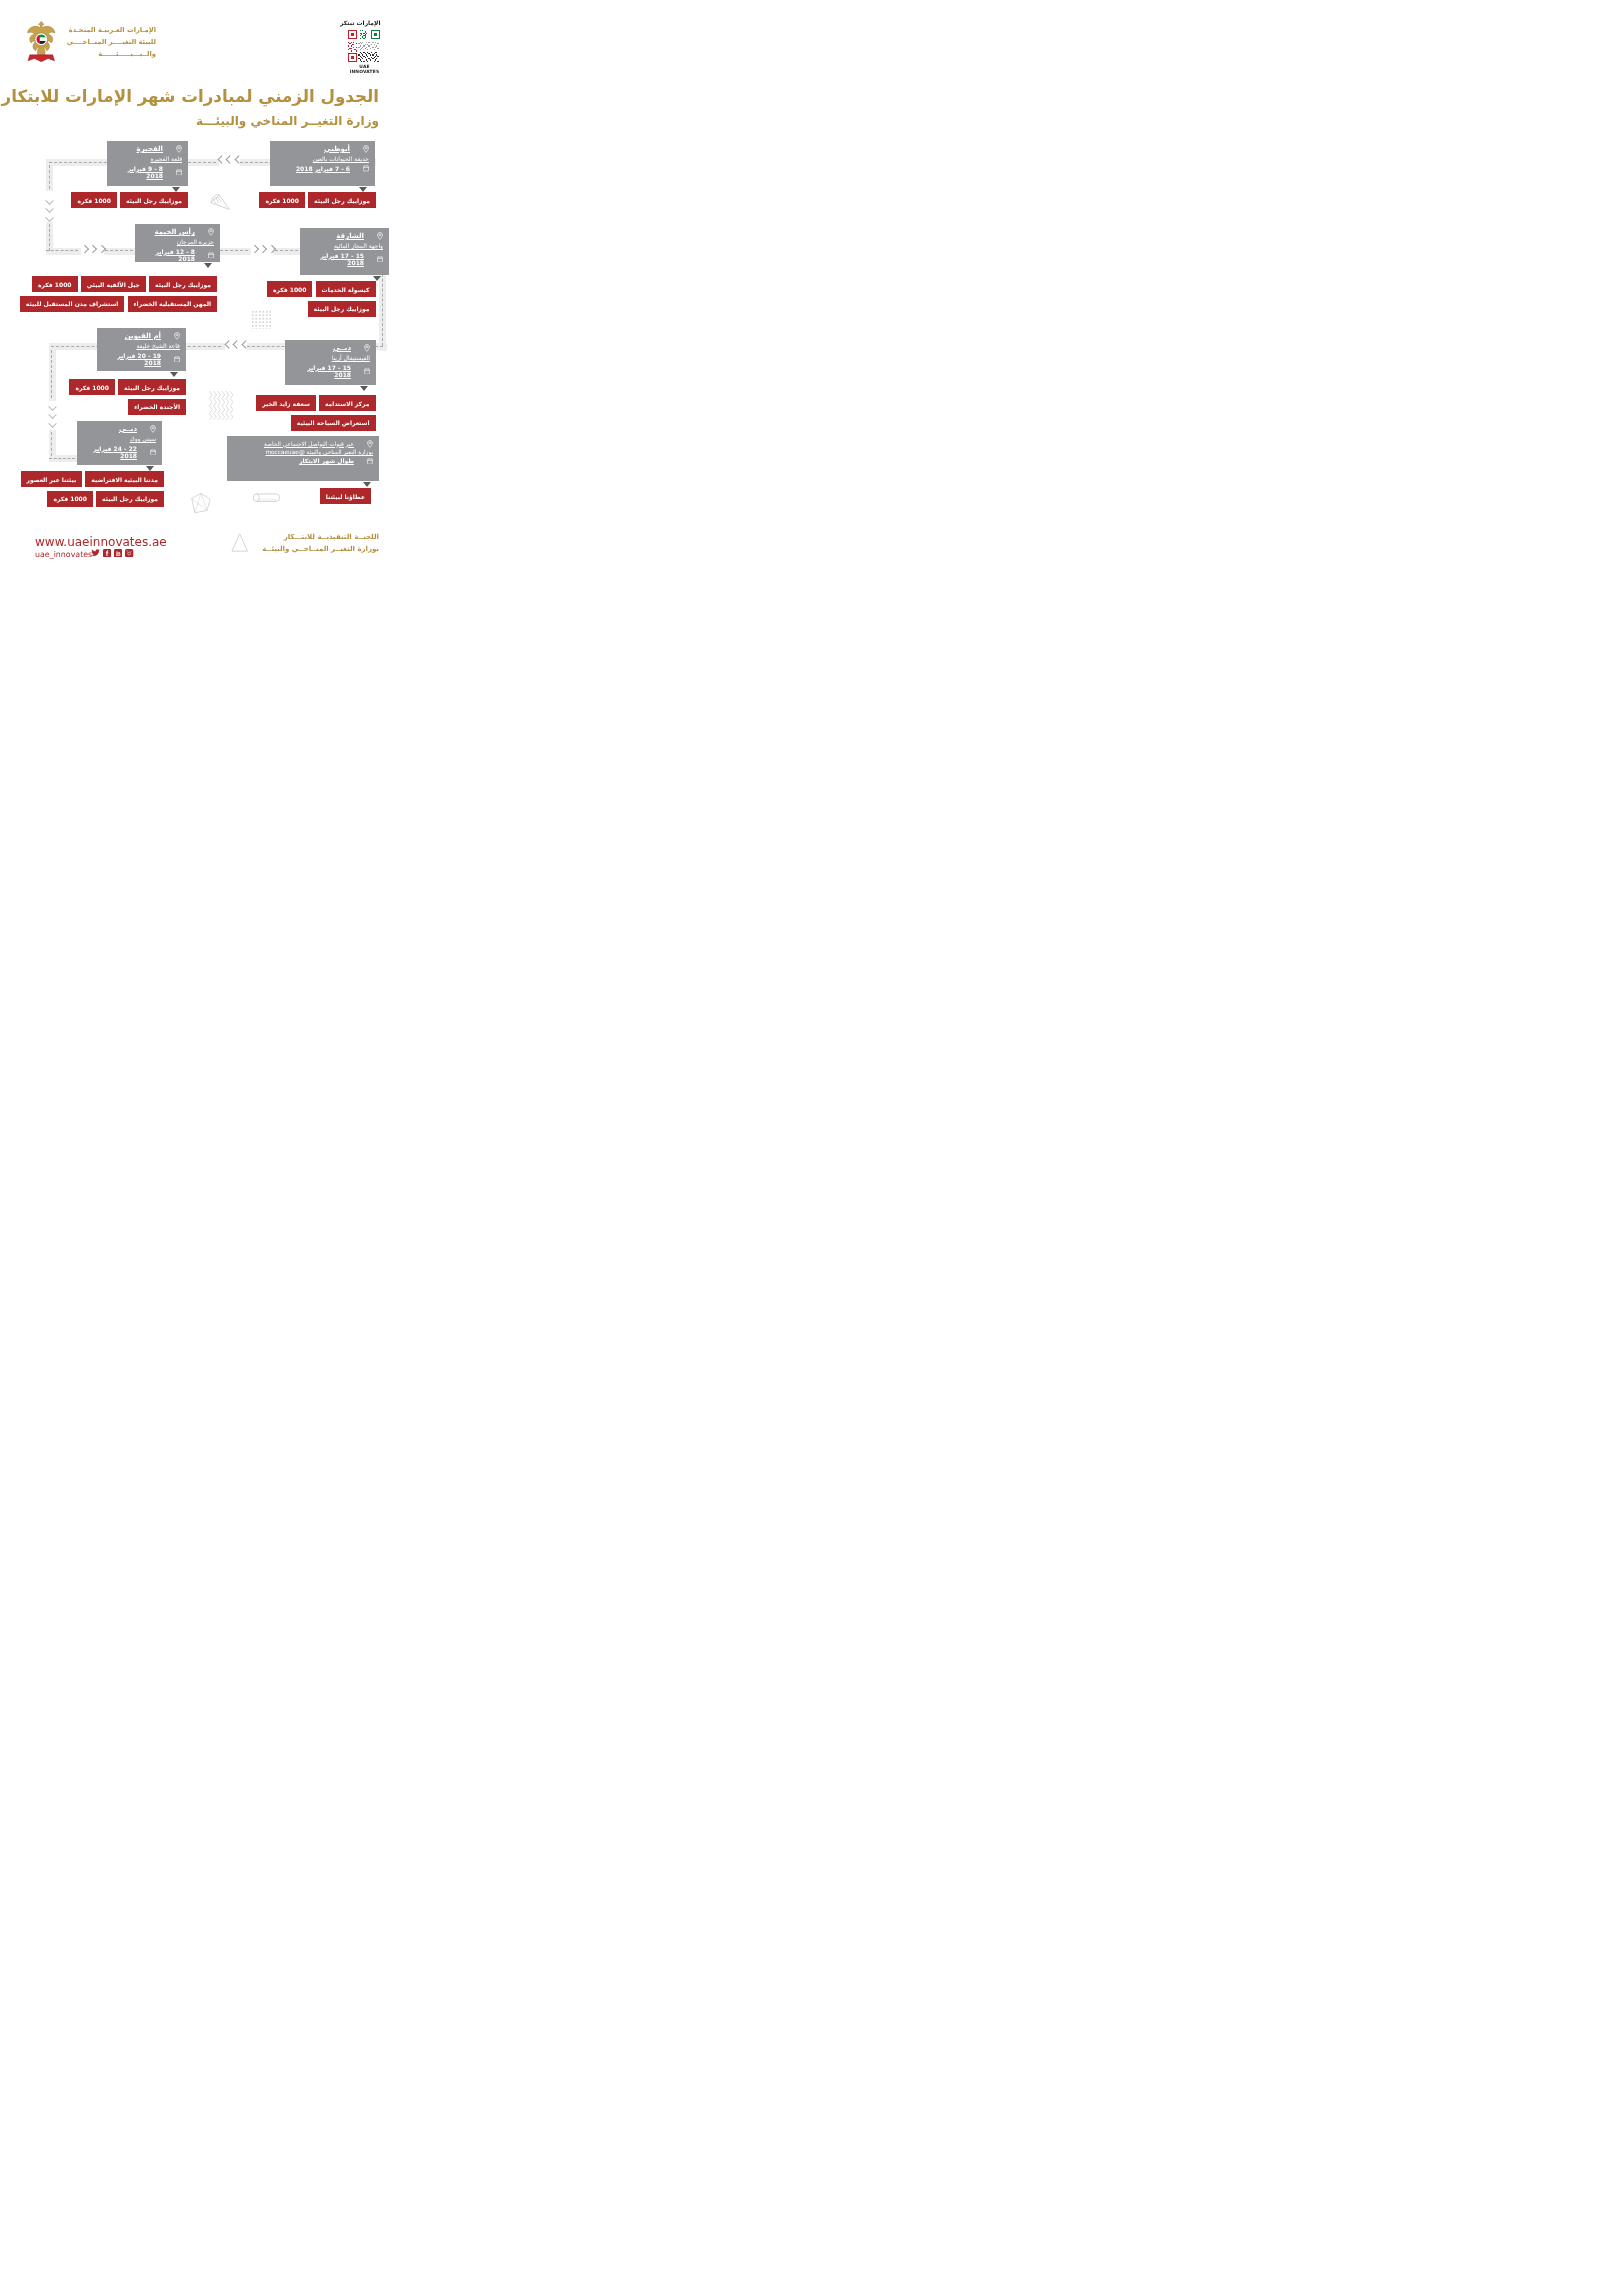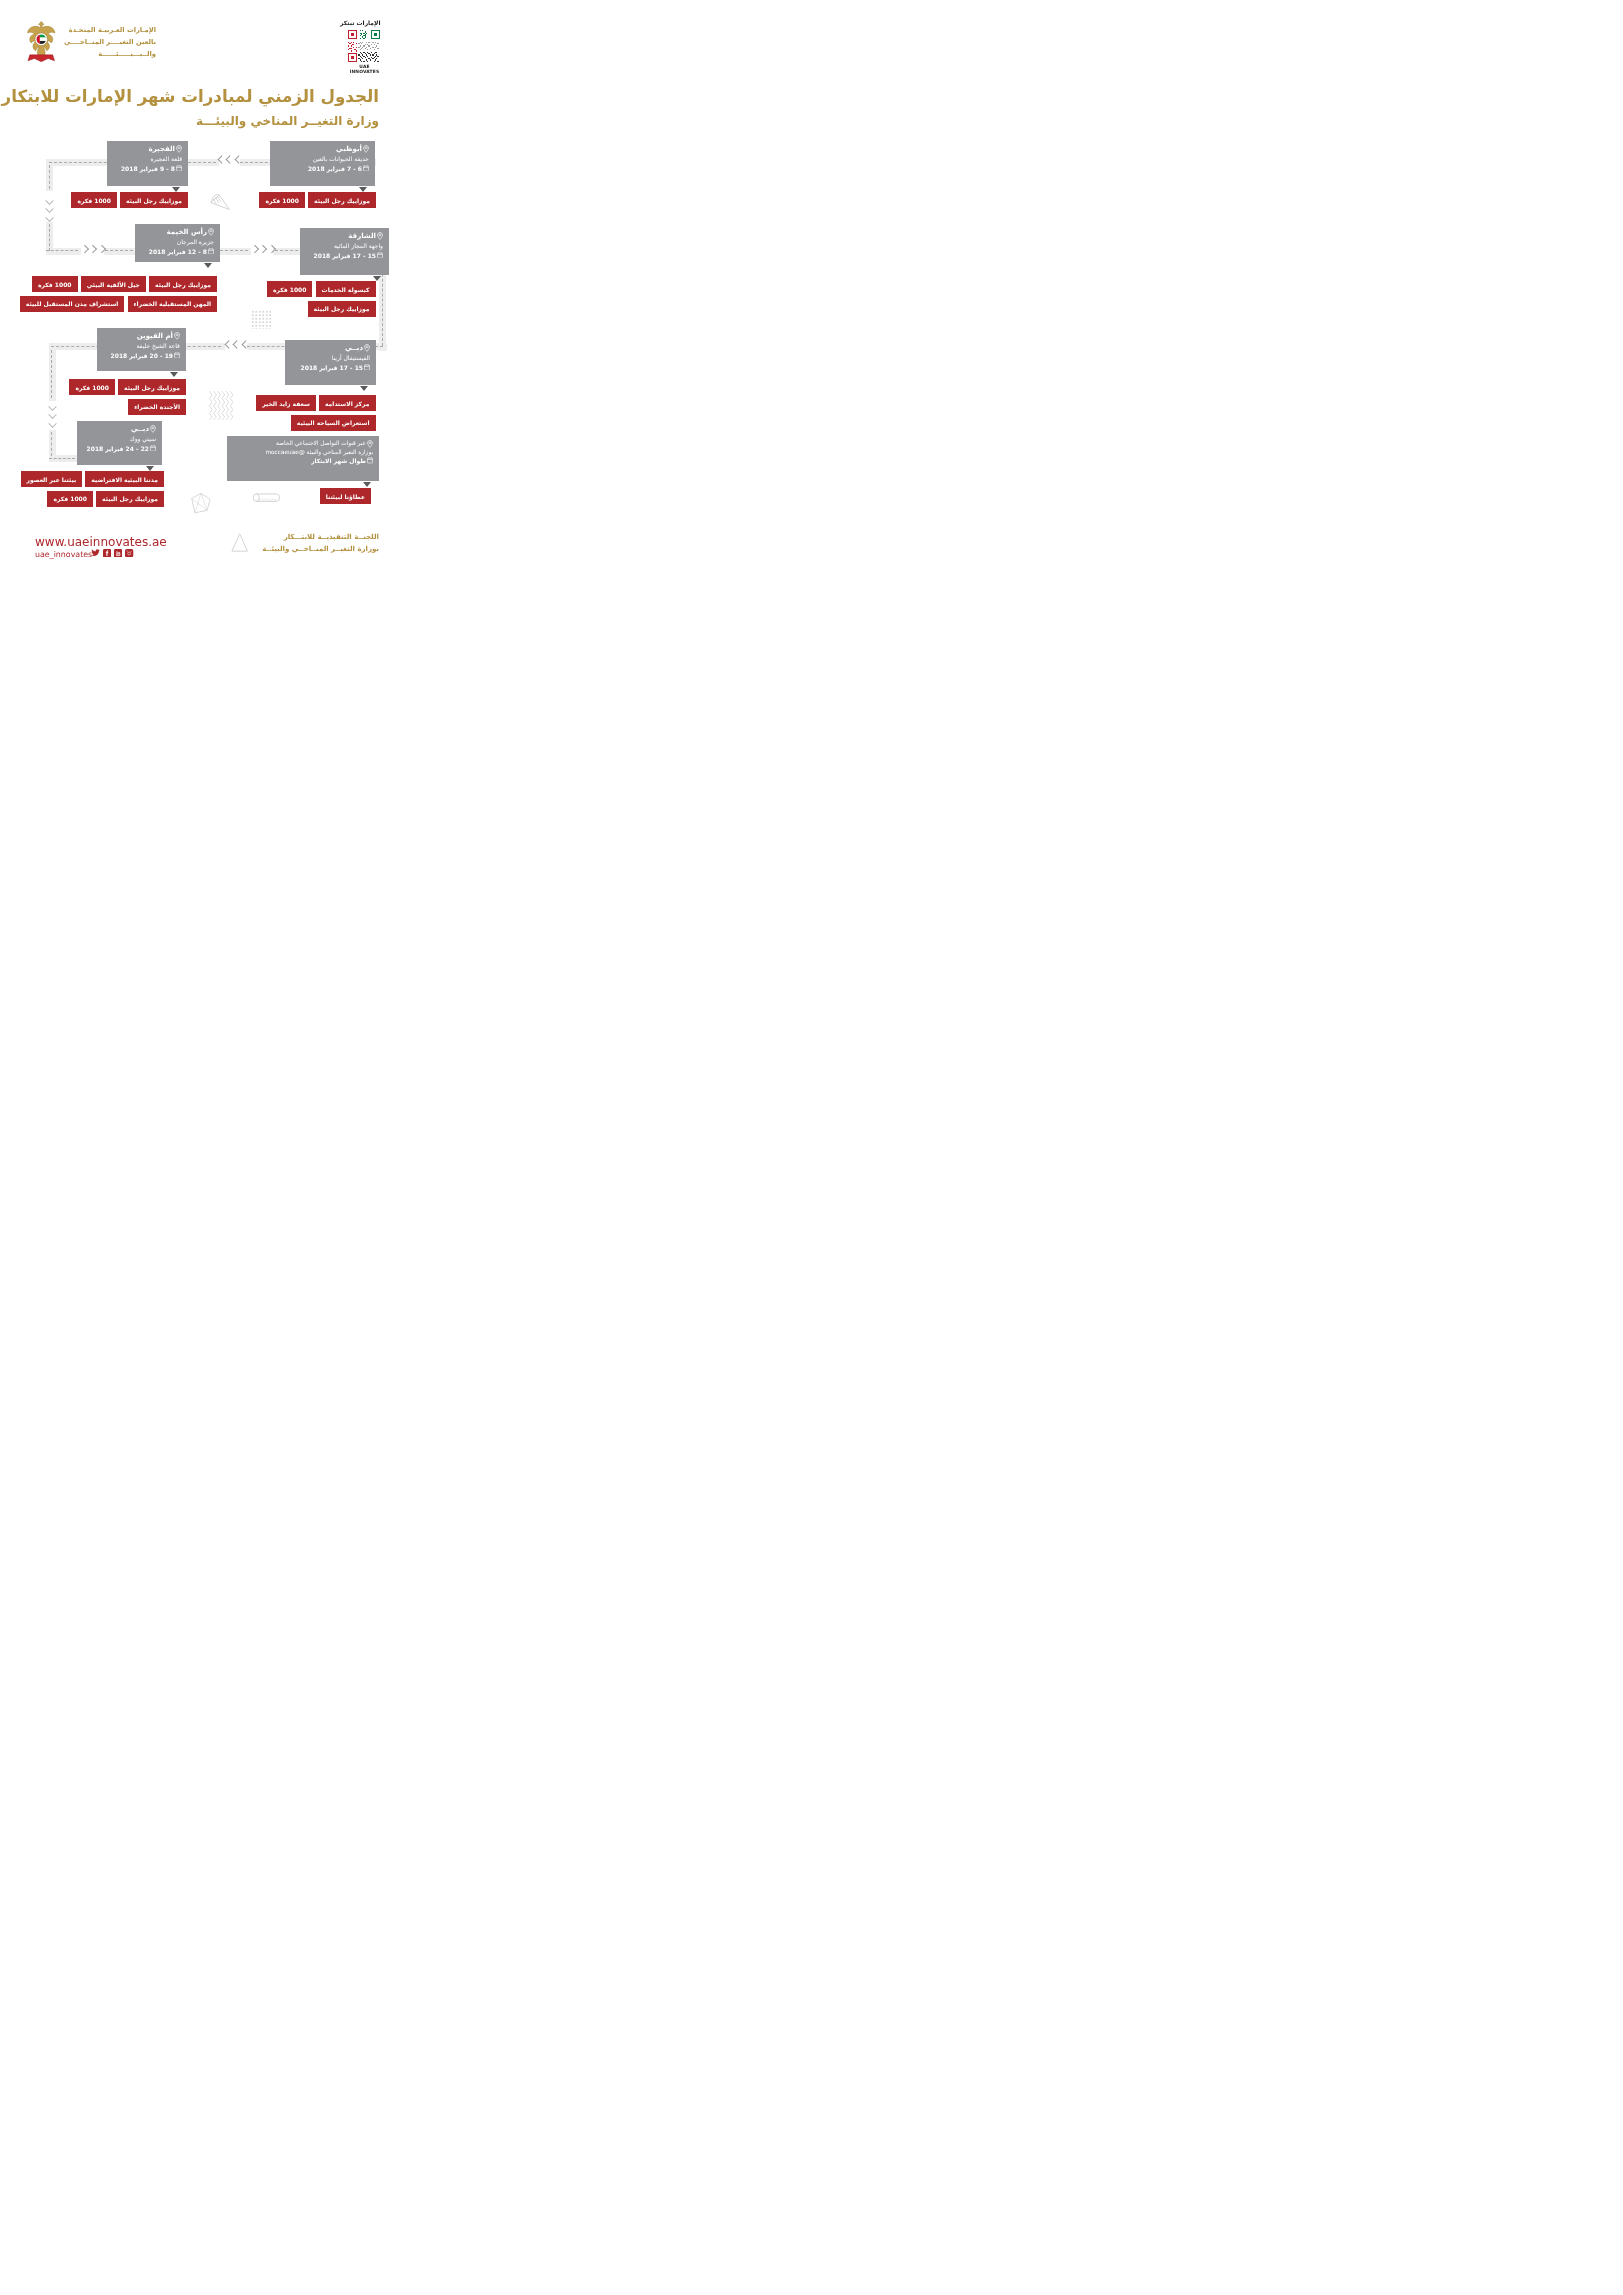--- a/index.html
+++ b/index.html
@@ -24,21 +24,21 @@
   .chev{width:4.6px;height:4.6px;border-top:1.4px solid #97999c;border-right:1.4px solid #97999c;}
   .chev.left{transform:rotate(-135deg);}
   .chev.right{transform:rotate(45deg);}
   .chev.down{transform:rotate(135deg);}
   .chevrow{position:absolute;display:flex;gap:2.8px;align-items:center;z-index:1;}
   .chevcol{position:absolute;display:flex;flex-direction:column;gap:2.8px;z-index:1;}
   .chevcol .chev{border-color:#b7b9bb;}
   
   .loc{position:absolute;background:#939598;color:#fff;direction:rtl;box-sizing:border-box;
        padding:4.2px 6px 2.8px;z-index:2;}
-  .lrow{display:flex;gap:1px;margin-bottom:2.3px;}
+  .lrow{display:flex;align-items:center;gap:13px;margin-bottom:2.3px;text-decoration:underline;}
   .lrow .icn{display:inline-flex;flex:none;}
   .lrow.city{font-size:7px;font-weight:bold;}
   .lrow.venue{font-size:6px;}
   .lrow.date{font-size:6px;font-weight:bold;}
   .ptr{position:absolute;bottom:-5.6px;right:8.3px;width:0;height:0;
        border-left:4.2px solid transparent;border-right:4.2px solid transparent;border-top:5.6px solid #595a5c;}
   #loc-ad {left:270px;top:141px;width:105px;height:45px;}
   #loc-fj {left:107px;top:141px;width:81px;height:45px;}
   #loc-sh {left:300px;top:228px;width:89px;height:47px;}
   #loc-rak{left:135px;top:224px;width:85px;height:38px;}
@@ -88,21 +88,21 @@
         <rect x="22" y="31" width="8" height="22" fill="#ce1126"></rect>
         <rect x="30" y="31" width="14" height="7.4" fill="#009a44"></rect>
         <rect x="30" y="38.4" width="14" height="7.3" fill="#ffffff"></rect>
         <rect x="30" y="45.7" width="14" height="7.3" fill="#222222"></rect>
       </g>
       <path d="M8 76 L58 76 L62 89 L48 84 L33 91 L18 84 L4 89 Z" fill="#c8272d" stroke="#8c1d22"></path>
     </svg>
   </div>
   <div id="ministry">
     <div>الإمـارات العـربيـة المتحـدة</div>
-    <div>بالعين التغيــــر المنــاخــــي</div>
+    <div>للبيئة التغيــــر المنــاخــــي</div>
     <div>والــبـــيـــــئــــــة</div>
   </div>
 
   <div id="qr-label">الإمارات تبتكر</div>
   <div id="qr">
     <svg width="32" height="32" viewBox="0 0 25 25" shape-rendering="crispEdges">
       <g fill="#c4202e">
         <rect x="0" y="0" width="7" height="7"></rect>
           <rect x="0" y="18" width="7" height="7"></rect>
       </g>

